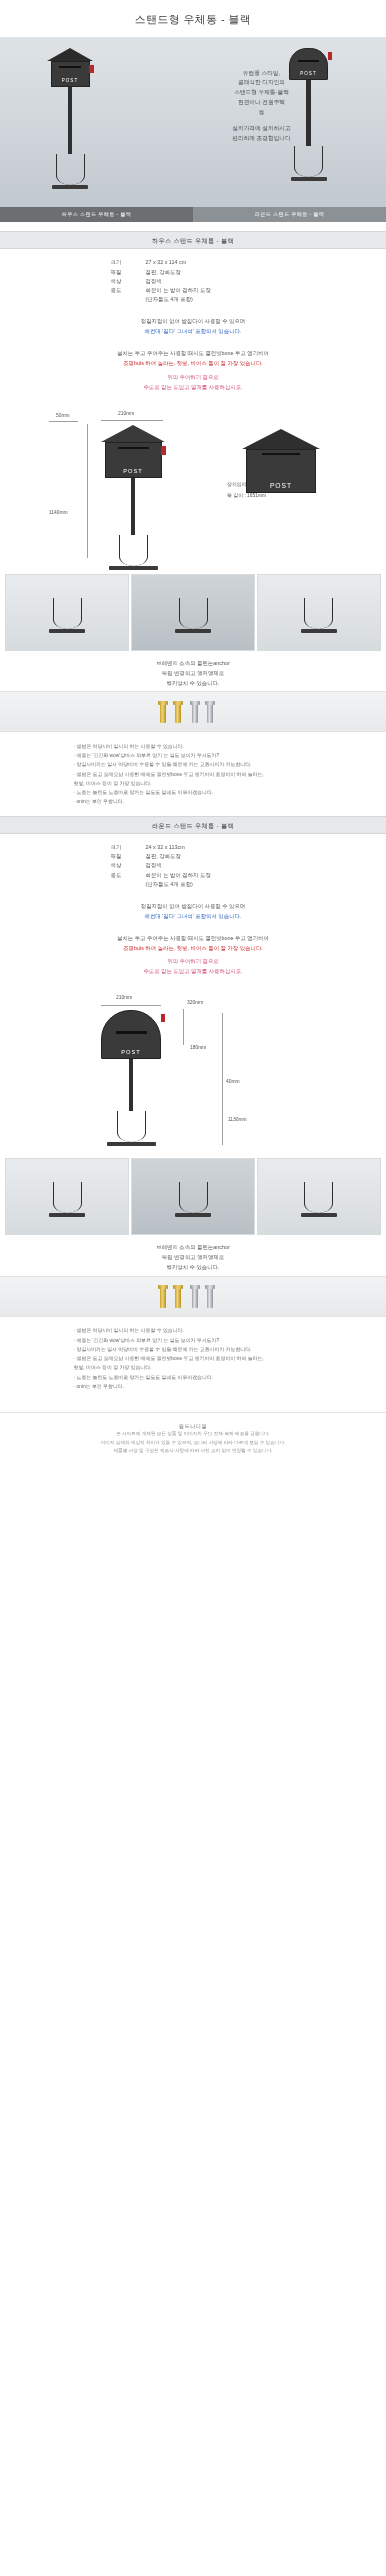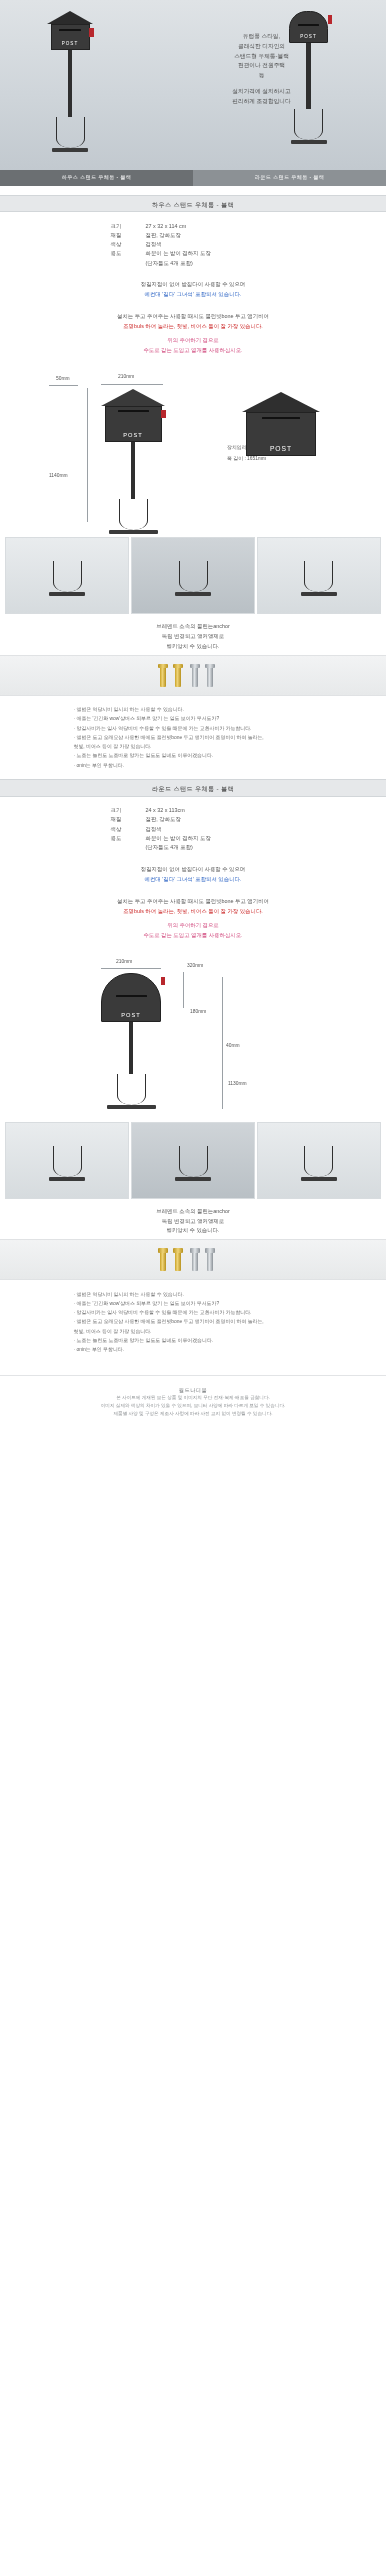--- a/index.html
+++ b/index.html
@@ -187,20 +187,21 @@
   }
   .footer .brand { font-size:5.2px; color:#6b6f72; letter-spacing:0.5px; }
 
   .divider { width:386px; height:9.3px; }
 </style>
 </head>
 <body>
 
 <div class="page">
 
+  <div class="top-title">스탠드형 우체통 - 블랙</div>
 
   <div class="hero">
 
     <div class="mb-wrap" style="left:47px; top:11.3px;">
       <div class="roofbox">
         <div class="roof"></div>
         <div class="body-box">
           <div class="slot"></div>
           <div class="flag"></div>
           <div class="post-lbl">POST</div>

